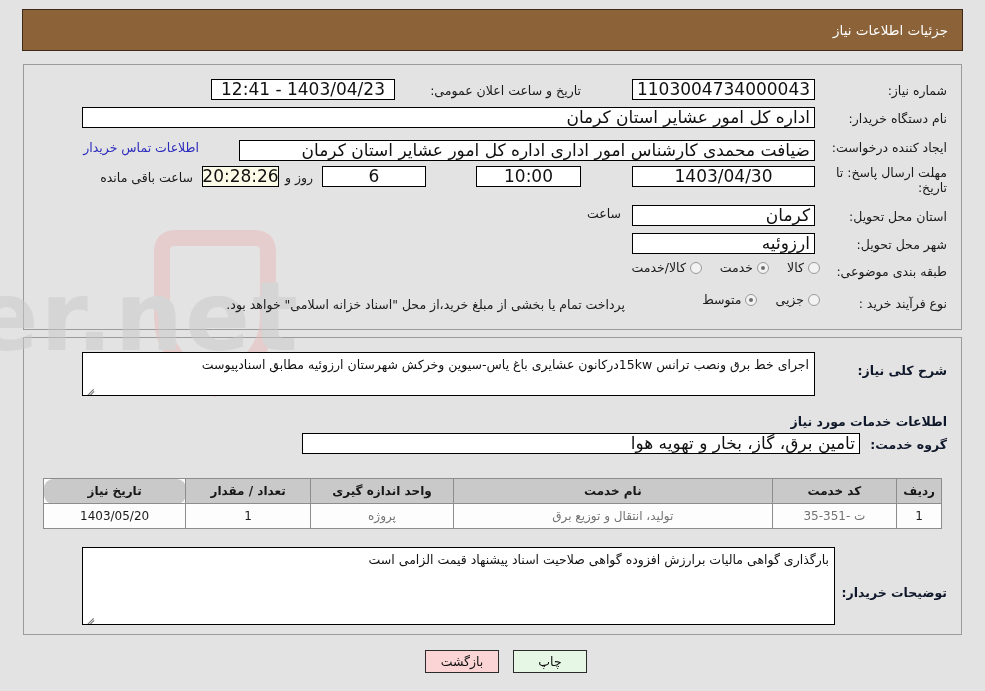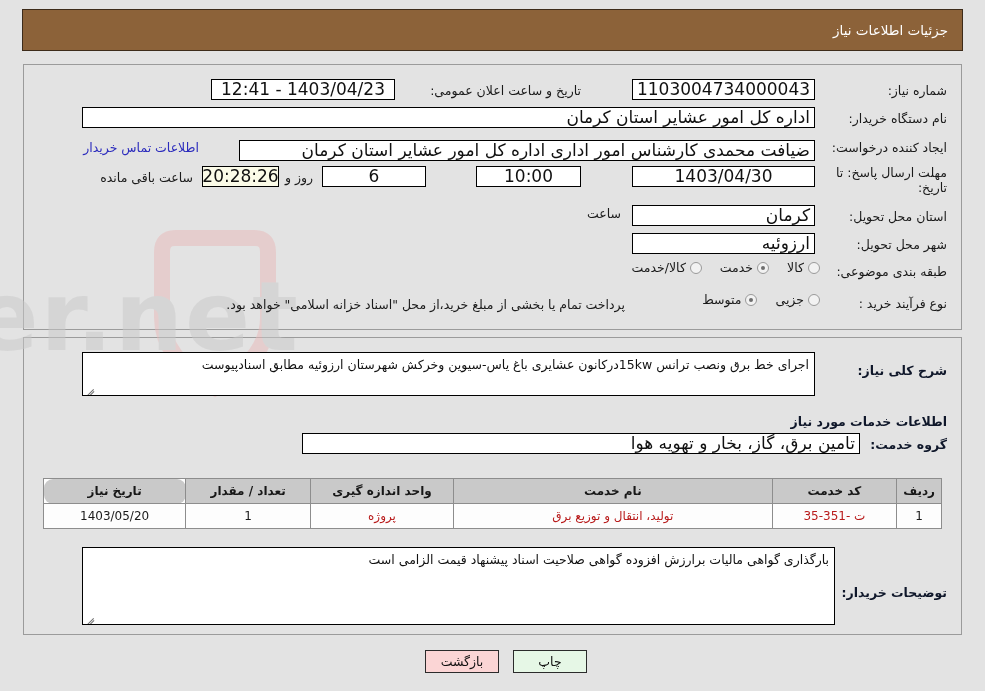--- a/index.html
+++ b/index.html
@@ -179,21 +179,21 @@
     color: #171717;
     font-weight: bold;
     font-size: 12px;
     padding: 5px 6px;
     text-align: center;
     white-space: nowrap;
   }
   table.grid td {
     background: #fdfdfd;
     border: 1px solid #8d8d8d;
-    color: #b91c1c;
+    color: #737373;
     padding: 5px 6px;
     text-align: center;
     white-space: nowrap;
     font-size: 12px;
   }
   table.grid td.num { color: #1a1a1a; }
 
   
   .btn {
     position: absolute;

